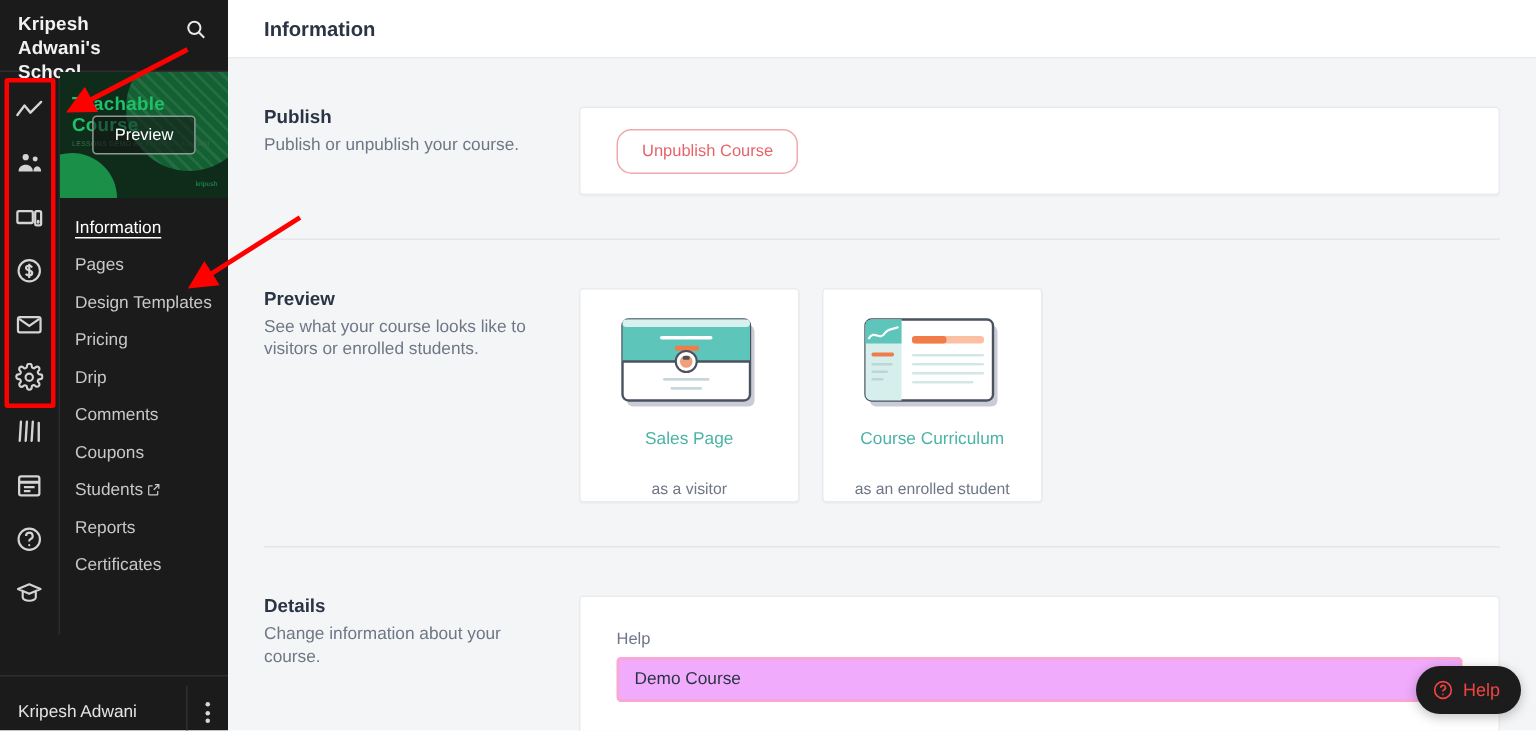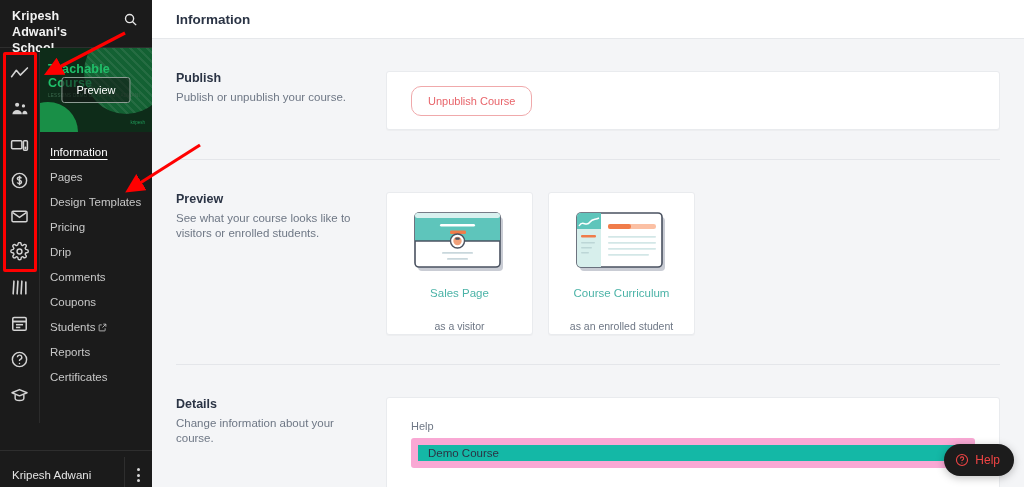--- a/index.html
+++ b/index.html
@@ -160,23 +160,23 @@
     box-shadow: 0 1px 1px rgba(16,24,40,.03);
   }
   .pthumb { width: 95px; height: 62px; position: relative; }
   .plabel { margin-top: 14px; font-size: 11.5px; color: #4bb3a7; }
   .psub { margin-top: 21px; font-size: 10.5px; color: #6e7785; }
 
   
   .details-card { padding: 22px 24px 10px 24px; }
   .field-label { font-size: 11px; color: #6e7785; margin-bottom: 6px; display: flex; align-items: center; gap: 5px; }
   .text-input {
-    width: 100%; height: 30px; border: 7px solid #f9a8d4; border-radius: 3px;
+    width: 100%; height: 30px; border: 2px solid #f9a8d4; border-radius: 3px;
     font-size: 11.5px; color: #2b3445; padding: 0 10px;
-    font-family: "Liberation Sans", sans-serif; background: #14b8a6;
+    font-family: "Liberation Sans", sans-serif; background: #f0abfc;
   }
   .field-gap { height: 22px; }
 
   
   .help-widget {
     position: absolute; right: 10px; bottom: 11px;
     background: #1c1c1c; color: #ef4444; border-radius: 18px;
     height: 32px; display: flex; align-items: center; gap: 6px;
     padding: 0 14px 0 11px; font-size: 12px;
     box-shadow: 0 2px 8px rgba(0,0,0,.25);

